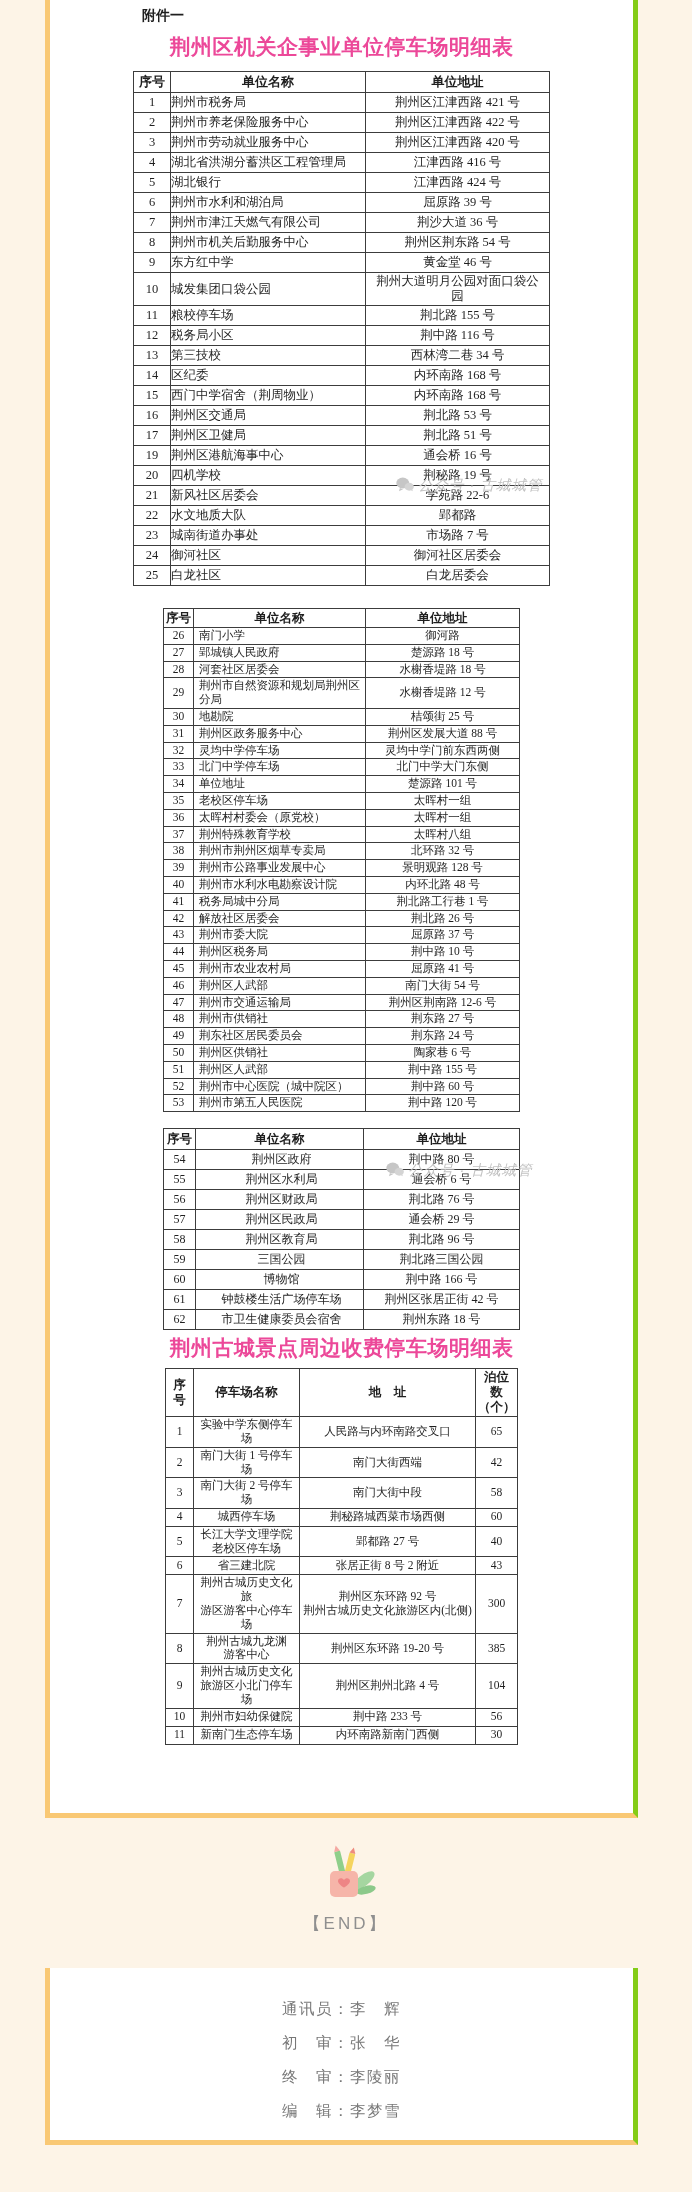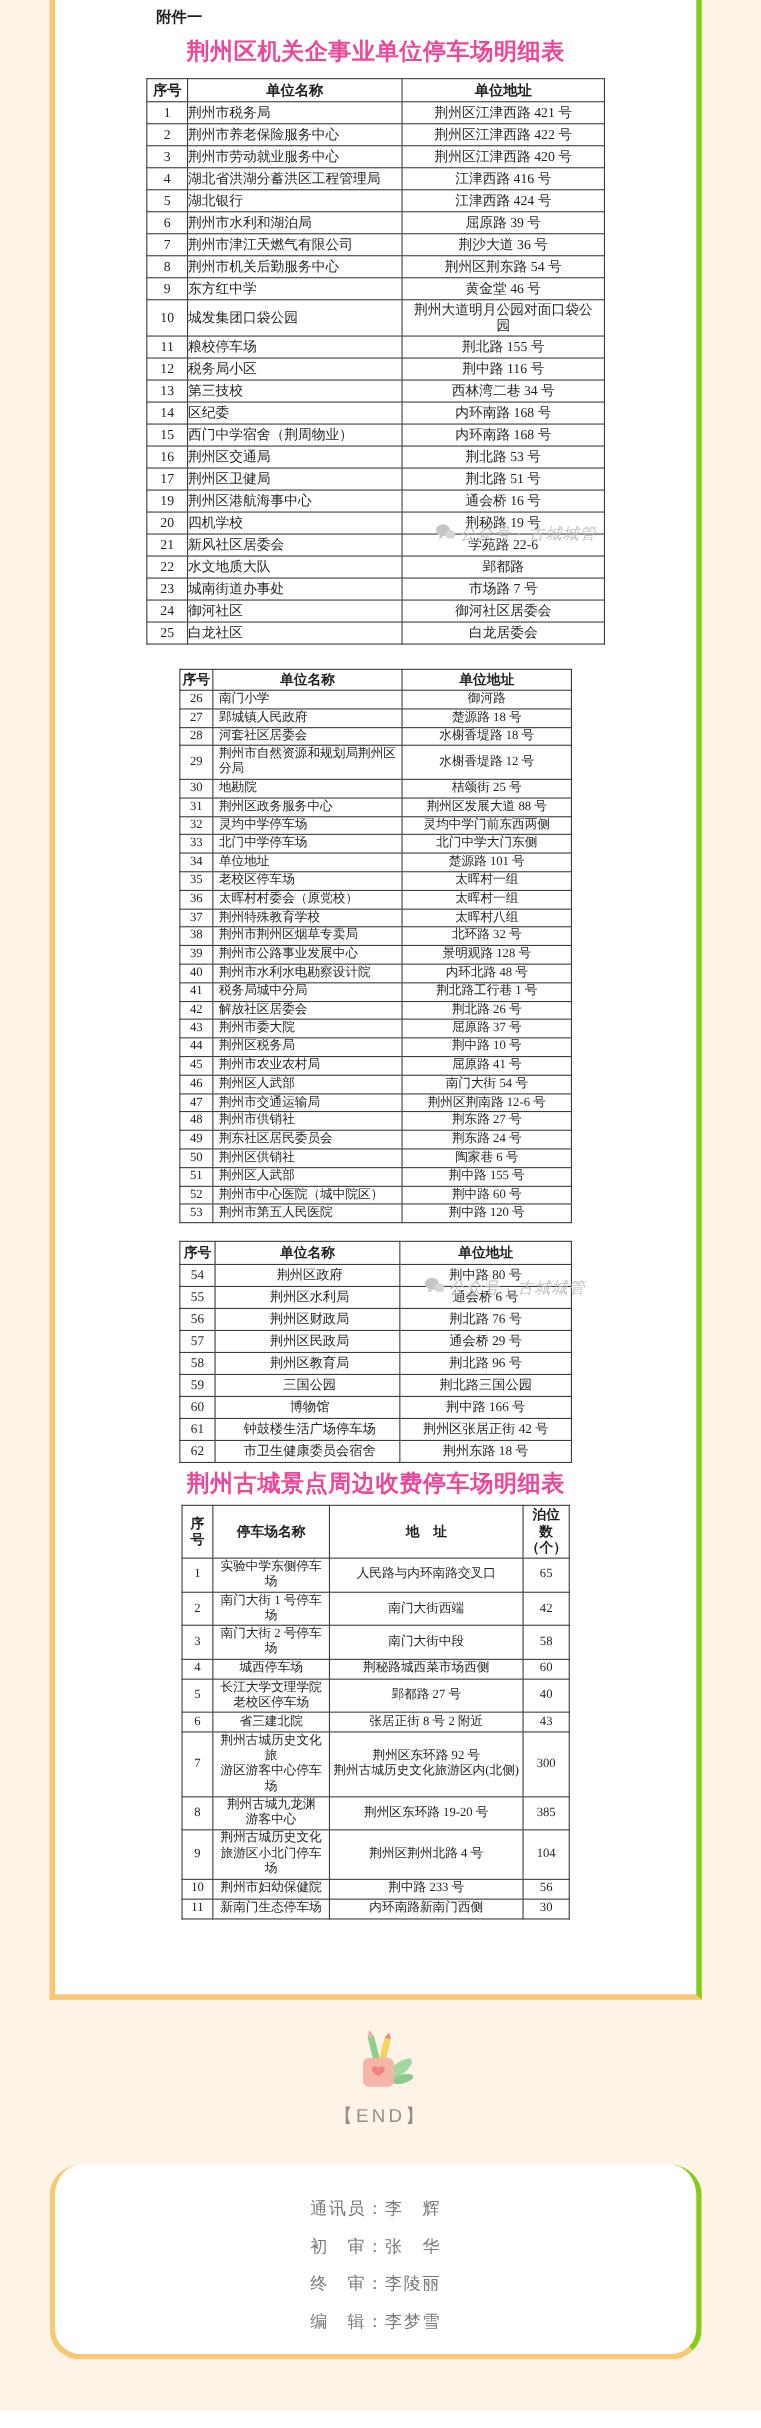--- a/index.html
+++ b/index.html
@@ -10,21 +10,21 @@
   }
   .cream-bg{position:absolute;top:0;left:0;width:692px;height:2192px;background:#fdf4e7;}
   .white-strip{position:absolute;top:2192px;left:0;width:692px;height:15px;background:#ffffff;}
 
   
   .box{
     position:absolute;left:45px;width:583px;background:#ffffff;
     border-left:5px solid #f9c874;border-right:5px solid #84cc16;border-bottom:5px solid #f9c874;
   }
   .box1{top:0;height:1813px;overflow:hidden;}
-  .box2{top:1968px;height:172px;border-radius:28px;}
+  .box2{top:1968px;height:172px;}
 
   
   .att-label{font-weight:bold;font-size:14px;color:#1f1f1f;padding-top:7px;}
   .att-label.l1{margin-left:92px;}
   .att-label.l2{margin-left:120px;margin-top:16px;padding-top:0;}
   .doc-title{font-weight:bold;font-size:21px;color:#ec4899;text-align:center;margin-top:8px;letter-spacing:0.5px;}
   .doc-title.t2title{margin-top:4px;}
 
   
   table{border-collapse:collapse;table-layout:fixed;color:#1f1f1f;}

